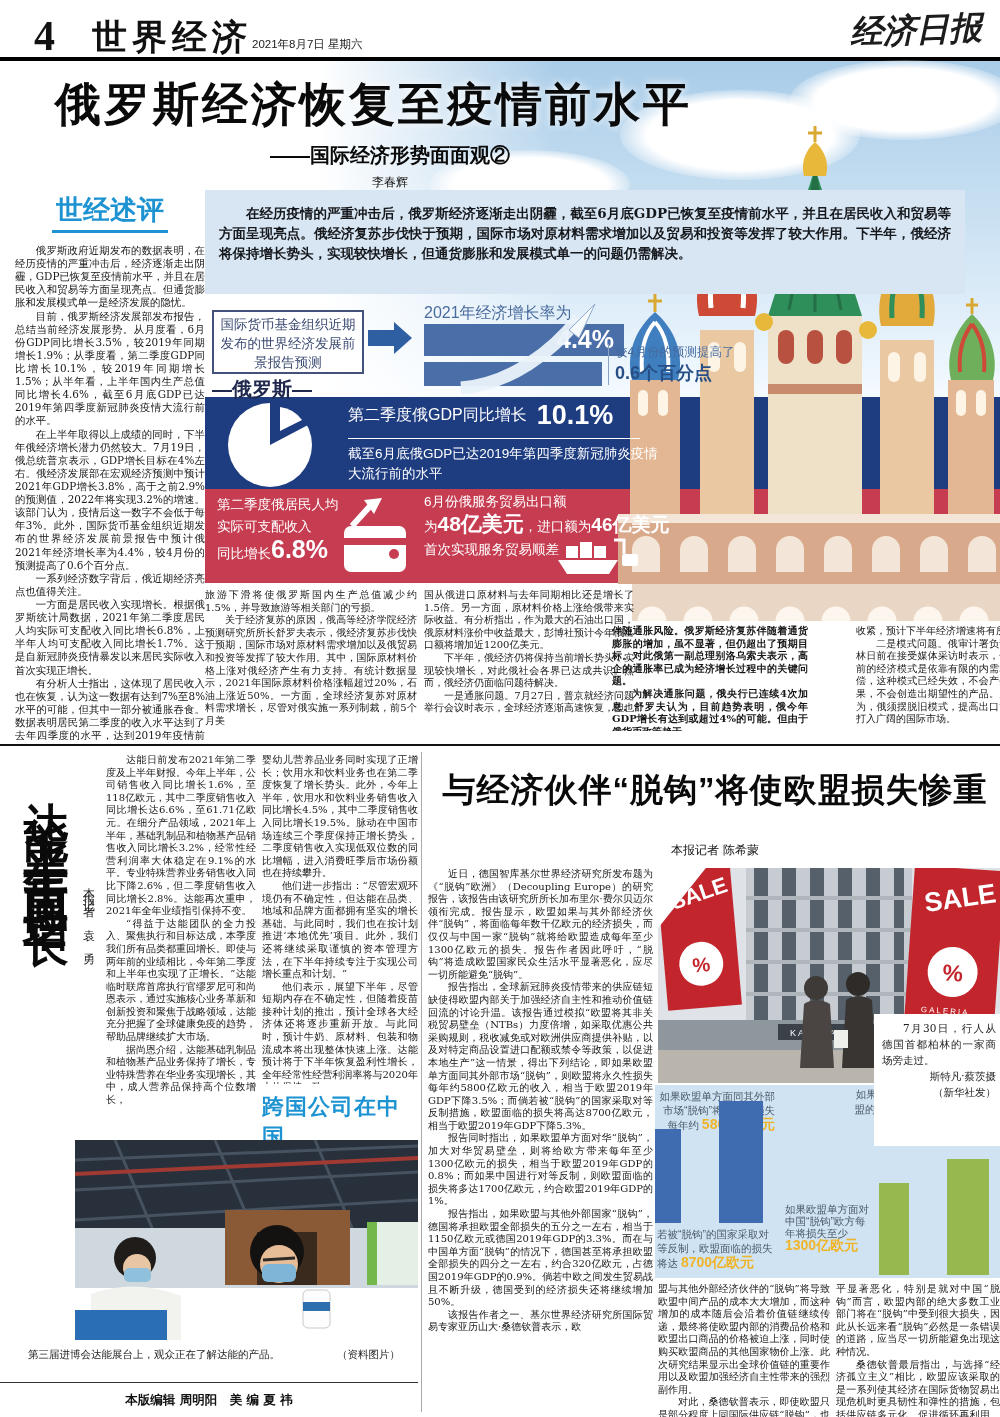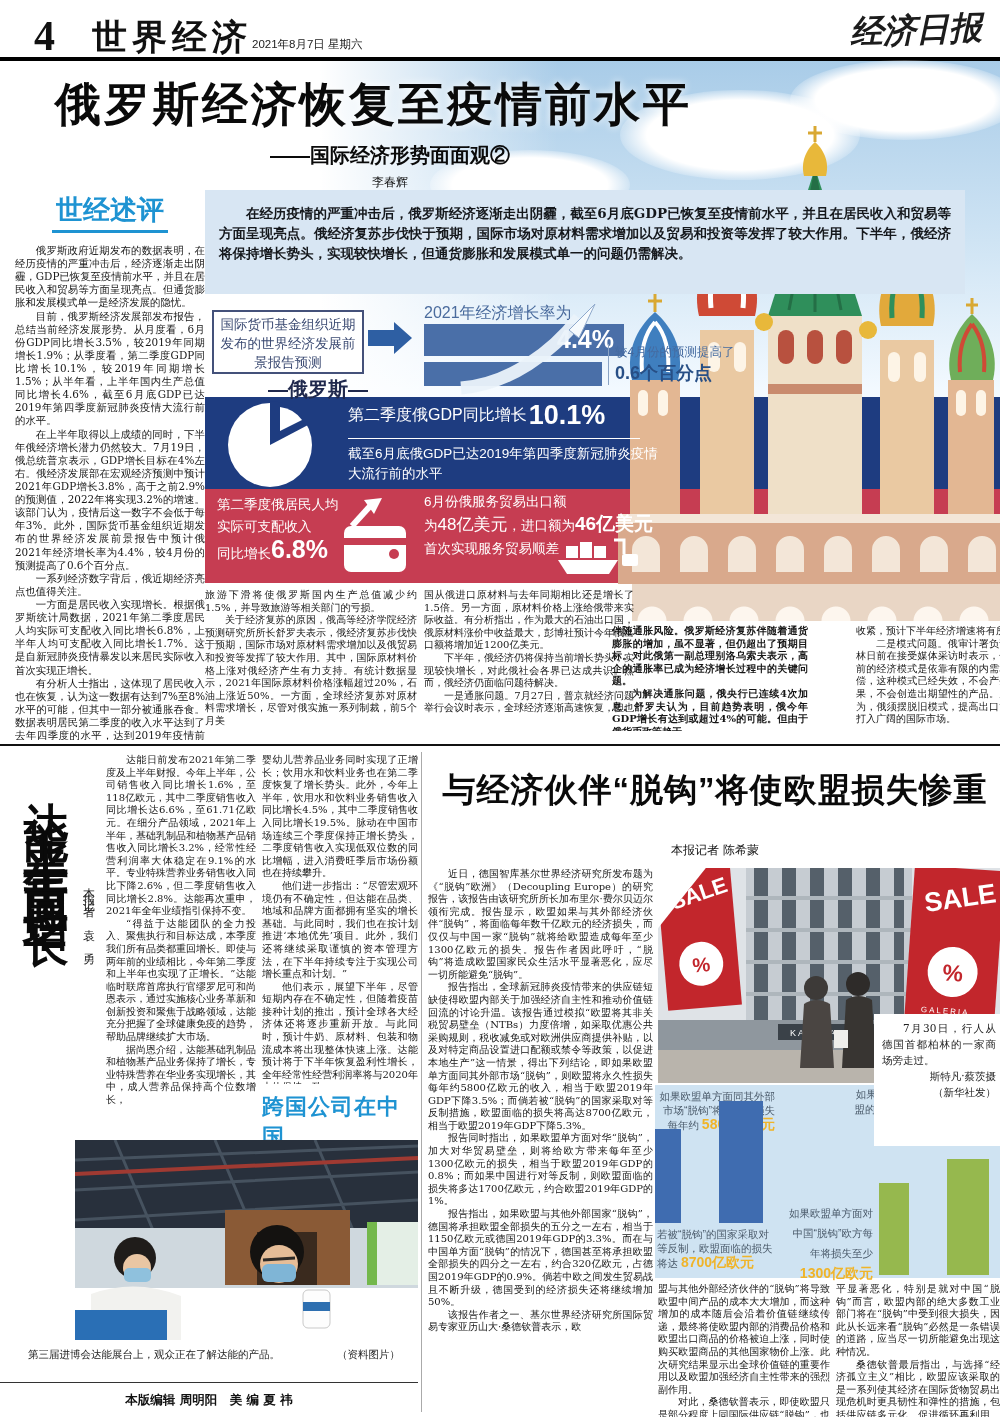--- a/index.html
+++ b/index.html
@@ -126,21 +126,21 @@
       <p>一方面是居民收入实现增长。根据俄罗斯统计局数据，2021年第二季度居民人均实际可支配收入同比增长6.8%，上半年人均可支配收入同比增长1.7%。这是自新冠肺炎疫情暴发以来居民实际收入首次实现正增长。</p>
       <p>有分析人士指出，这体现了居民收入也在恢复，认为这一数据有达到7%至8%水平的可能，但其中一部分被通胀吞食。数据表明居民第二季度的收入水平达到了去年四季度的水平，达到2019年疫情前水平或将在下半年实现。</p>
     </div>
 
   <div class="abs wbox" style="left:205px;top:190px;width:760px;height:104px;background:#d8e6f3;z-index:4;
        padding:13px 14px;font-family:'DejaVu Serif',serif;font-weight:600;font-size:13.5px;line-height:20px;
        text-align:justify;text-indent:2em;color:#15181c;">在经历疫情的严重冲击后，俄罗斯经济逐渐走出阴霾，截至6月底GDP已恢复至疫情前水平，并且在居民收入和贸易等方面呈现亮点。俄经济复苏步伐快于预期，国际市场对原材料需求增加以及贸易和投资等发挥了较大作用。下半年，俄经济将保持增长势头，实现较快增长，但通货膨胀和发展模式单一的问题仍需解决。</div>
 
   <div class="abs wbox" style="left:212px;top:310px;width:152px;height:64px;border:2px solid #44517a;z-index:4;
        font-size:13.5px;line-height:19px;color:#3b4a72;text-align:center;padding-top:3px;background:#fff;">国际货币基金组织近期发布的世界经济发展前景报告预测</div>
-  <div class="abs" style="left:212px;top:376px;width:156px;text-align:right;font-size:20px;font-weight:900;
+  <div class="abs" style="left:212px;top:376px;width:156px;text-align:left;font-size:20px;font-weight:900;
        color:#20294d;z-index:5;background:transparent;">—俄罗斯—</div>
   <div class="abs" style="left:368px;top:330px;width:26px;height:16px;background:#2e5fa3;z-index:4;"></div>
   <div class="abs" style="left:394px;top:322px;width:0;height:0;border-left:18px solid #2e5fa3;
        border-top:16px solid transparent;border-bottom:16px solid transparent;z-index:4;"></div>
 
   <div class="abs" style="left:424px;top:303px;font-size:16px;color:#4a6b9d;z-index:4;">2021年经济增长率为</div>
   <div class="abs bar-blue" style="left:424px;top:324px;width:200px;height:32px;z-index:4;">
     <span style="position:absolute;right:10px;top:1px;color:#fff;font-size:25px;font-weight:900;">4.4%</span>
   </div>
   <div class="abs bar-blue" style="left:424px;top:362px;width:178px;height:24px;z-index:4;"></div>
@@ -151,21 +151,21 @@
   <div class="abs" style="left:608px;top:344px;width:130px;z-index:5;border-left:1px solid #8aa3c4;padding-left:6px;">
     <div style="font-size:12.5px;color:#456ba0;">较4月份的预测提高了</div>
     <div style="font-size:18px;font-weight:900;color:#274f86;">0.6个百分点</div>
   </div>
 
   <svg class="abs" style="left:222px;top:399px;z-index:4;" width="100" height="88" viewBox="0 0 100 88">
     <circle cx="48" cy="46" r="42" fill="#ffffff"></circle>
     <path d="M48 46 L48 2 A44 44 0 0 1 86 26 Z" fill="#1e3c80"></path>
     <path d="M58 32 L58 8 A32 32 0 0 1 80 21 Z" fill="#ffffff"></path>
   </svg>
-  <div class="abs" style="left:348px;top:402px;z-index:4;color:#fff;display:flex;align-items:flex-end;gap:2px;">
+  <div class="abs" style="left:348px;top:402px;z-index:4;color:#fff;display:flex;align-items:flex-end;gap:10px;">
     <span style="font-size:16px;padding-bottom:3px;">第二季度俄GDP同比增长</span>
     <span style="font-size:27px;font-weight:900;line-height:1;">10.1%</span>
   </div>
   <div class="abs" style="left:348px;top:438px;width:292px;height:1px;background:#fff;z-index:4;"></div>
   <div class="abs" style="left:348px;top:444px;width:312px;font-size:13.5px;line-height:20px;color:#fff;z-index:4;">截至6月底俄GDP已达2019年第四季度新冠肺炎疫情大流行前的水平</div>
 
   <div class="abs" style="left:217px;top:494px;z-index:4;color:#fff;font-size:13.5px;line-height:22px;">
     <div>第二季度俄居民人均</div>
     <div>实际可支配收入</div>
     <div><span>同比增长</span><span style="font-size:25px;font-weight:900;">6.8%</span></div>
@@ -173,21 +173,21 @@
   <svg class="abs" style="left:338px;top:496px;z-index:4;" width="76" height="80" viewBox="0 0 76 80">
     <path d="M14 30 L34 8" stroke="#fff" stroke-width="6"></path>
     <polygon points="26,4 44,2 36,18" fill="#fff"></polygon>
     <rect x="6" y="30" width="62" height="46" rx="7" fill="#fff"></rect>
     <rect x="6" y="42" width="62" height="7" fill="#c63d52"></rect>
     <circle cx="56" cy="58" r="5" fill="#c63d52"></circle>
   </svg>
   <div class="abs" style="left:424px;top:491px;z-index:4;color:#fff;width:246px;">
     <div style="font-size:13.5px;line-height:21px;">6月份俄服务贸易出口额</div>
     <div style="line-height:24px;">
-      <span style="font-size:13.5px;">为</span><span style="font-size:17px;font-weight:400;text-align:center;">48亿美元</span><span style="font-size:13.5px;">，进口额为</span><span style="font-size:19px;font-weight:900;">46亿美元</span>
+      <span style="font-size:13.5px;">为</span><span style="font-size:21px;font-weight:700;text-align:center;">48亿美元</span><span style="font-size:13.5px;">，进口额为</span><span style="font-size:19px;font-weight:900;">46亿美元</span>
     </div>
     <div style="font-size:13.5px;line-height:21px;">首次实现服务贸易顺差</div>
   </div>
   <svg class="abs" style="left:556px;top:534px;z-index:4;" width="88" height="46" viewBox="0 0 88 46">
     <rect x="10" y="12" width="12" height="12" fill="#fff"></rect>
     <rect x="24" y="8" width="12" height="16" fill="#fff"></rect>
     <rect x="38" y="12" width="12" height="12" fill="#fff"></rect>
     <path d="M2 26 h60 l-9 14 h-42 z" fill="#fff"></path>
     <rect x="66" y="20" width="16" height="12" rx="2" fill="#fff"></rect>
     <path d="M58 6 l10 0 0 14" stroke="#fff" stroke-width="3" fill="none"></path>
@@ -281,21 +281,21 @@
     <div class="abs" style="left:2px;top:4px;width:118px;text-align:right;font-size:10.5px;line-height:14px;color:#4a5a6a;">
       <span>如果欧盟单方面同其外部市场“脱钩”将永久性损失每年约</span>
       <span class="hl-num" style="font-size:14px;">5800亿欧元</span>
     </div>
     <div class="abs" style="left:0;top:44px;width:26px;height:94px;background:#3f6cb0;"></div>
     <div class="abs" style="left:64px;top:16px;width:44px;height:122px;background:#3f6cb0;"></div>
     <div class="abs" style="left:2px;top:142px;width:122px;font-size:10.5px;line-height:14px;color:#4a5a6a;">
       <span>若被“脱钩”的国家采取对等反制，欧盟面临的损失将达</span>
       <span class="hl-num" style="font-size:14px;">8700亿欧元</span>
     </div>
-    <div class="abs" style="left:130px;top:118px;width:88px;text-align:right;font-size:10.5px;line-height:20px;color:#4a5a6a;">
+    <div class="abs" style="left:130px;top:118px;width:88px;text-align:left;font-size:10.5px;line-height:12px;color:#4a5a6a;">
       <span>如果欧盟单方面对中国“脱钩”欧方每年将损失至少</span>
       <span class="hl-num" style="font-size:14px;">1300亿欧元</span>
     </div>
     <div class="abs" style="left:224px;top:98px;width:30px;height:92px;background:#96b84e;"></div>
     <div class="abs" style="left:292px;top:74px;width:42px;height:116px;background:#96b84e;"></div>
     <div class="abs" style="left:196px;top:2px;width:146px;text-align:center;font-size:10.5px;line-height:14px;color:#4a5a6a;">
       <span>如果中国进行对等反制，则欧盟的损失将达</span>
       <span class="hl-num" style="font-size:14px;">1700亿欧元</span>
     </div>
   </div>

